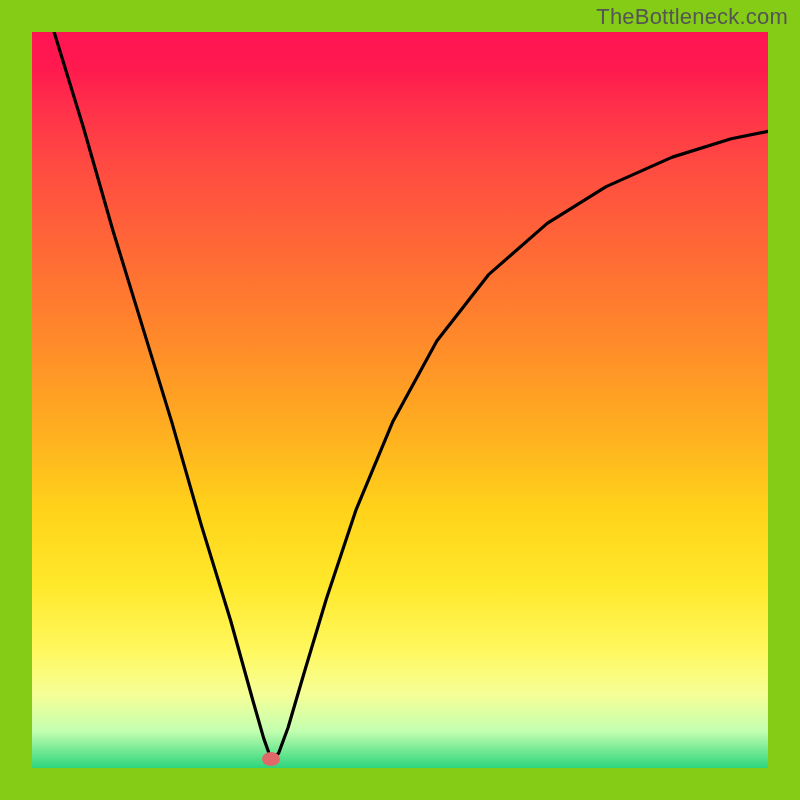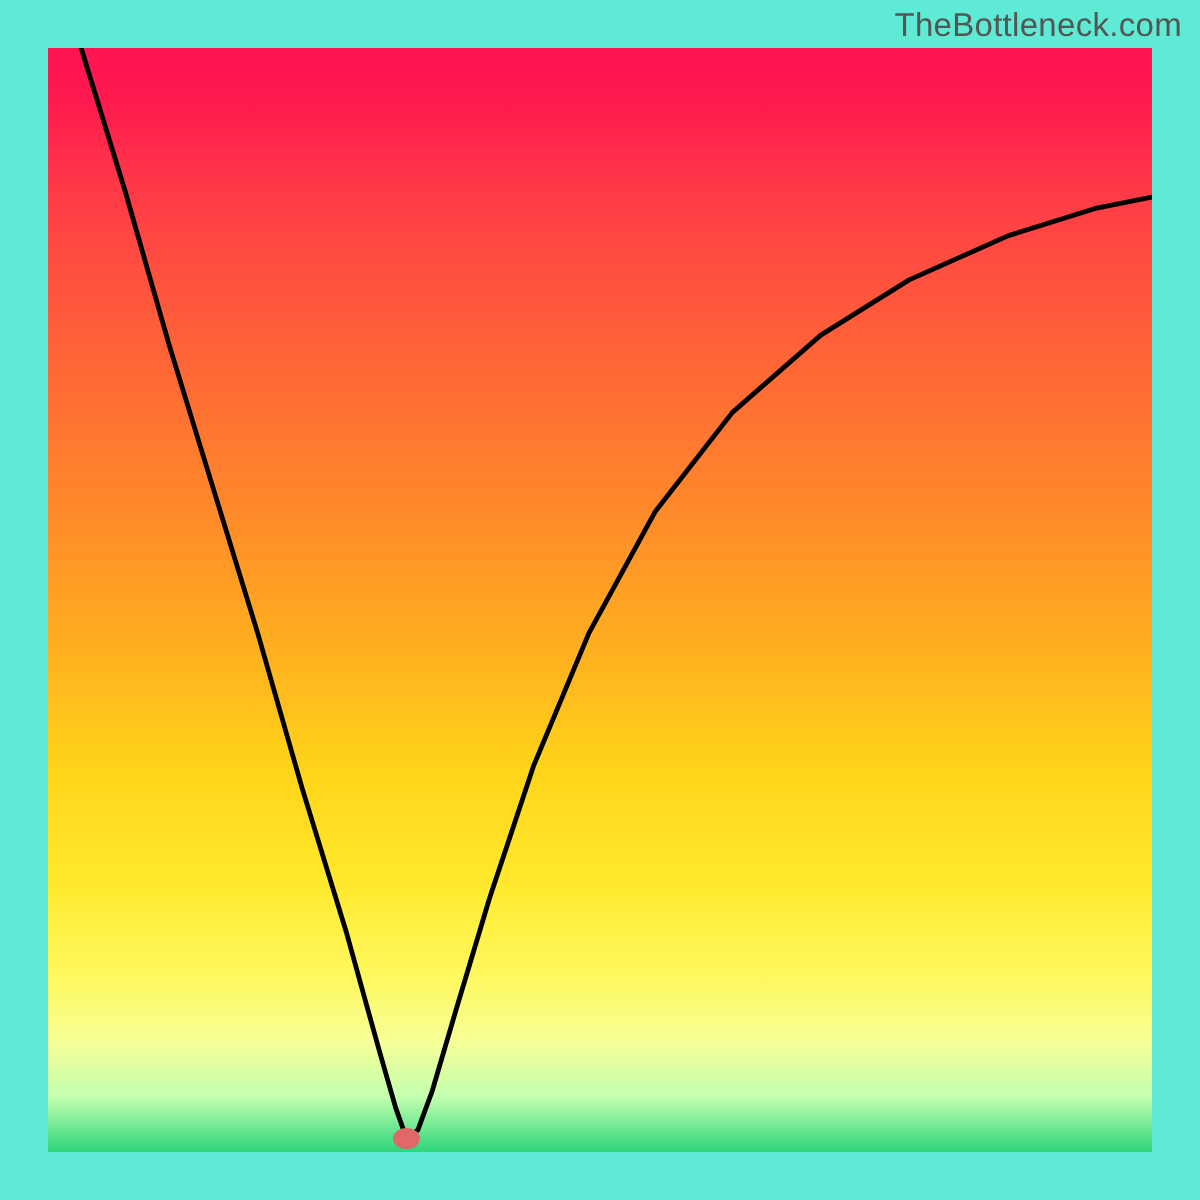--- a/index.html
+++ b/index.html
@@ -8,21 +8,21 @@
     width: 800px;
     height: 800px;
     overflow: hidden;
     background: #000;
     font-family: Arial, Helvetica, sans-serif;
   }
   .frame {
     position: relative;
     width: 800px;
     height: 800px;
-    background: #5eead4;
+    background: #84cc16;
     text-decoration: underline;
   }
   .watermark {
     position: absolute;
     top: 4px;
     right: 12px;
     color: #555;
     font-size: 22px;
     font-weight: 500;
     letter-spacing: 0.2px;

